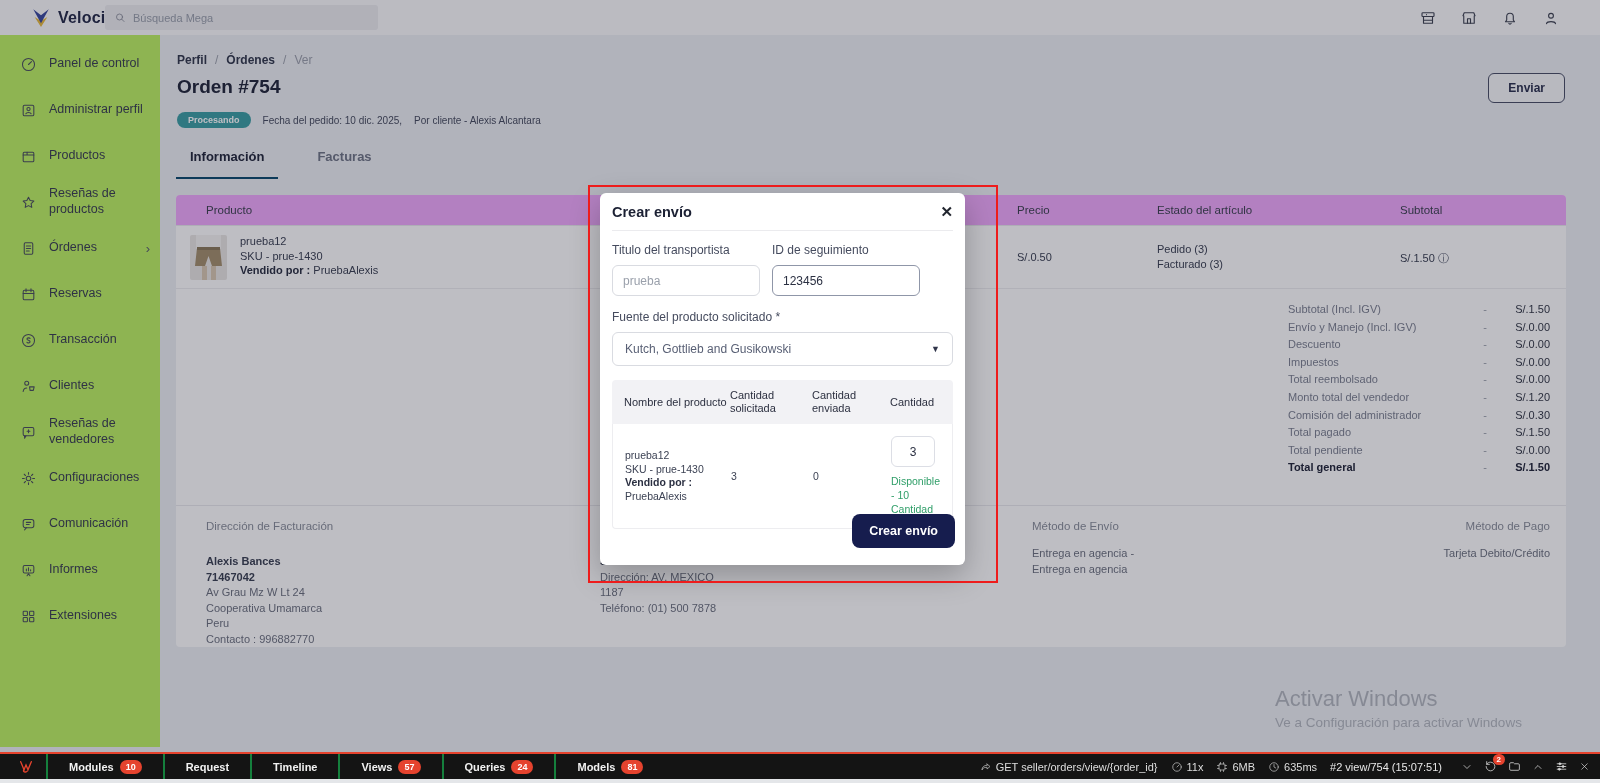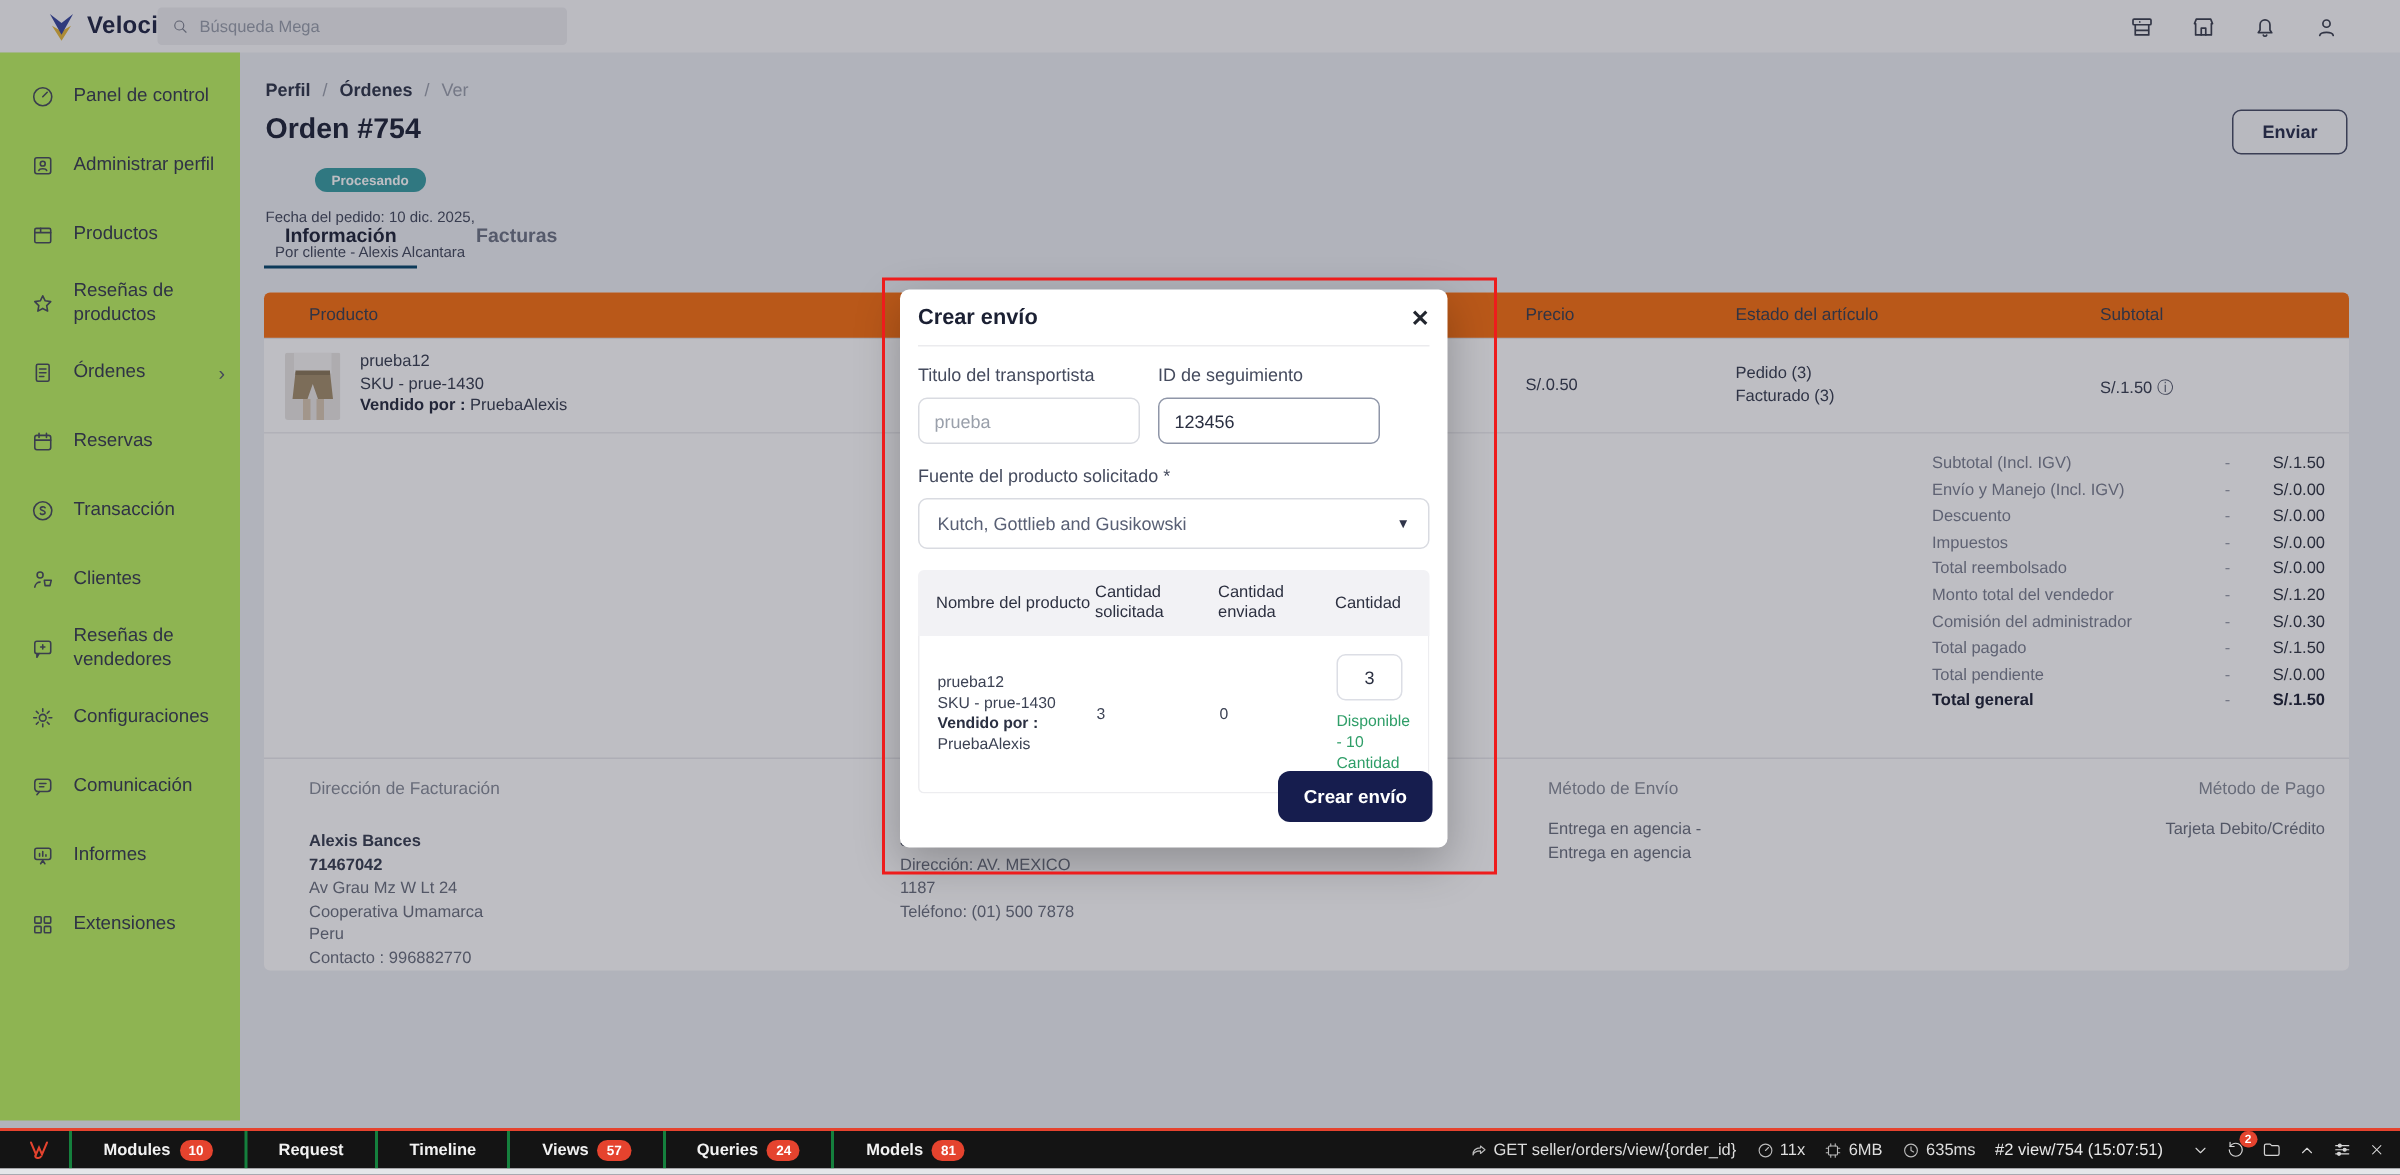--- a/index.html
+++ b/index.html
@@ -24,33 +24,33 @@
   .sb-item svg { flex:0 0 17px; stroke:#4b505f; }
   .sb-label { font-size:12.5px; color:#3b4053; font-weight:500; line-height:1.25; }
   .sb-chev { margin-left:auto; color:#5a6070; font-size:13px; }
 
   
   .main { position:absolute; left:160px; top:35px; width:1440px; height:712px; background:#eef0f4; }
   .crumbs { position:absolute; left:17px; top:18px; font-size:12px; color:#333a4e; font-weight:600; display:flex; gap:8px; }
   .crumbs .sep { color:#9ca1ad; font-weight:400; }
   .crumbs .cur { color:#9ca1ad; font-weight:400; }
   .page-title { position:absolute; left:17px; top:41px; font-size:19px; font-weight:700; color:#23283c; }
-  .meta-row { position:absolute; left:17px; top:77px; display:flex; align-items:center; gap:12px;flex-direction:column; }
+  .meta-row { position:absolute; left:17px; top:77px; display:flex; align-items:center; gap:12px; }
   .status-badge { background:#3d9fa5; color:#fff; font-size:9px; font-weight:700; padding:3px 11px; border-radius:10px; }
   .meta-txt { font-size:10px; color:#474d60; }
   .send-btn { position:absolute; right:35px; top:38px; border:1px solid #4a5068; background:rgba(255,255,255,.55); color:#2d3350; font-size:12px; font-weight:600; padding:7px 19px; border-radius:6px; cursor:pointer; }
 
   .tabs { position:absolute; left:16px; top:106px; display:flex; }
   .tab { font-size:13px; font-weight:600; padding:8px 14px 13px; cursor:pointer; color:#707687; }
   .tab.active { color:#23283c; border-bottom:2px solid #0c4a6e; }
   .tab + .tab { margin-left:25px; }
 
   
   .card { position:absolute; left:16px; top:160px; width:1390px; height:452px; background:#ffffff; border-radius:4px; }
-  .thead { position:relative; height:31px; background:#f97316; border-bottom:1px solid #e9e9ee; border-radius:4px 4px 0 0; }
+  .thead { position:relative; height:31px; background:#f0abfc; border-bottom:1px solid #e9e9ee; border-radius:4px 4px 0 0; }
   .thead span { position:absolute; top:9px; font-size:11.5px; color:#3e4252; font-weight:500; }
   .trow { position:relative; height:63px; border-bottom:1px solid #ededf0; }
   .thumb { position:absolute; left:14px; top:9px; width:37px; height:45px; border-radius:2px; overflow:hidden; }
   .pcell { position:absolute; left:64px; top:8px; font-size:11px; color:#3c4254; line-height:14.5px; }
   .pcell b { color:#2b3042; }
   .cell { position:absolute; font-size:11px; color:#3c4254; }
 
   .totals { position:absolute; right:16px; top:108px; width:262px; }
   .tot-row { display:flex; align-items:center; font-size:11px; color:#7d8292; margin-bottom:5.6px; }
   .tot-row .tl { flex:1; text-align:left; }
@@ -389,20 +389,24 @@
         </div>
         <div class="paym">
           <div class="fhead">Método de Pago</div>
           <div class="fline">Tarjeta Debito/Crédito</div>
         </div>
       </div>
     </section>
   </main>
 
   <div class="overlay"></div>
+  <div class="watermark">
+    <div class="w1">Activar Windows</div>
+    <div class="w2">Ve a Configuración para activar Windows</div>
+  </div>
 
   <div class="modal">
     <div class="m-head">
       <span class="m-title">Crear envío</span>
       <span class="m-close">✕</span>
     </div>
     <div class="m-labels">
       <span class="m-label">Titulo del transportista</span>
       <span class="m-label">ID de seguimiento</span>
     </div>

